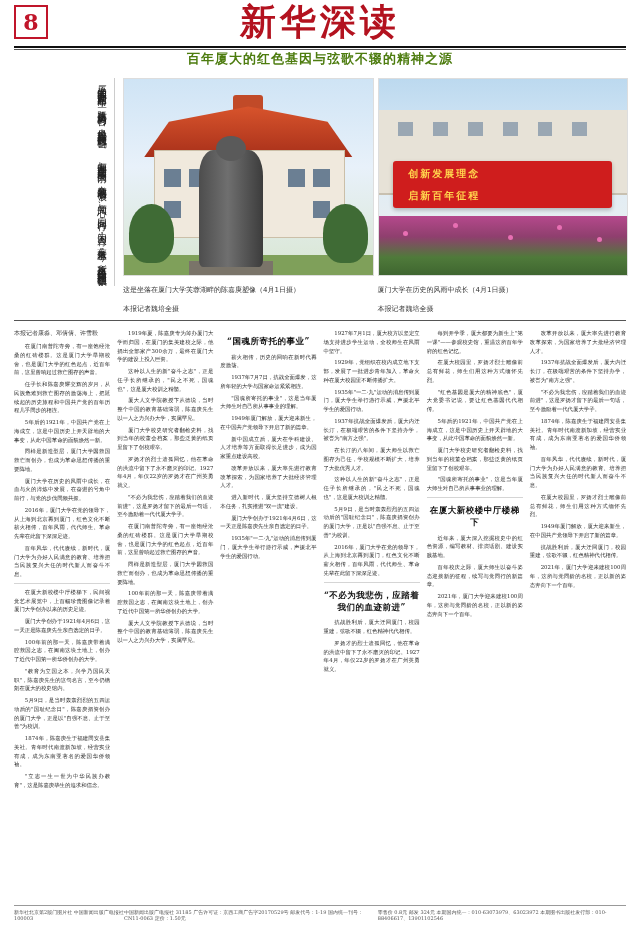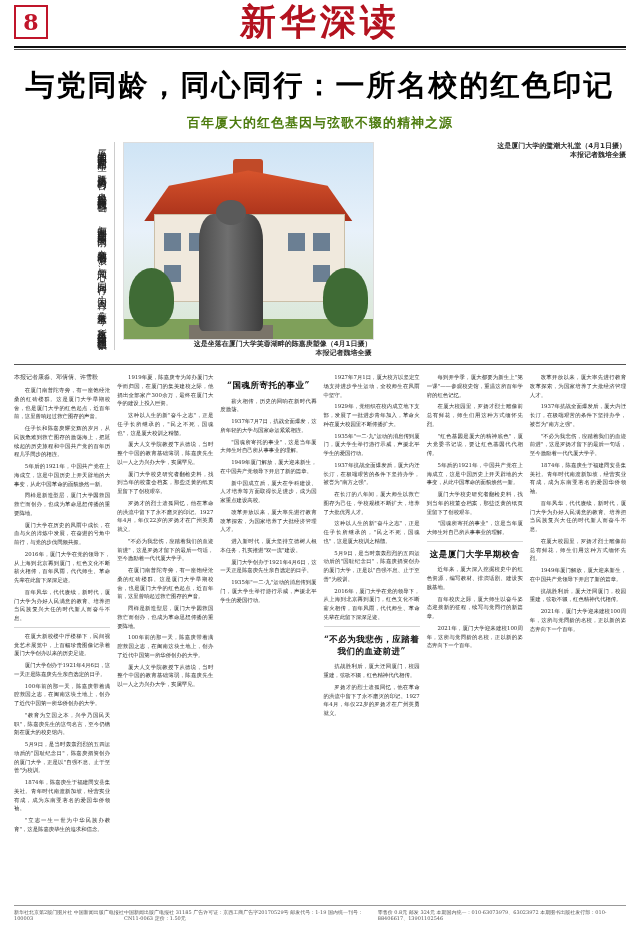--- a/index.html
+++ b/index.html
@@ -49,21 +49,21 @@
     writing-mode:vertical-rl;text-orientation:upright;
     height:208px;
     font-size:9.5px;line-height:1.75;letter-spacing:1px;color:#222;
     font-family:"DejaVu Serif","Liberation Serif",serif;
     border-right:1px solid #ccc;padding-right:4px;
     overflow:hidden;
   }
   .photos{flex:1;display:flex;gap:6px;}
   .photo-wrap{flex:1;display:flex;flex-direction:column;}
   .photo{position:relative;width:100%;height:196px;overflow:hidden;border:1px solid #ddd;}
-  .cap{font-size:7px;color:#333;text-align:right;margin-top:0;line-height:1.3;font-weight:bold;}
+  .cap{font-size:7px;color:#333;text-align:left;margin-top:10px;line-height:1.3;}
 
   
   .ph1{background:linear-gradient(#cfe4f5 0%, #e8f1fa 45%, #d9e6d2 100%);}
   .ph1 .roof{position:absolute;left:8%;top:14%;width:84%;height:26%;
     background:linear-gradient(#d8542c,#a8301a);
     clip-path:polygon(0% 100%,12% 30%,50% 0%,88% 30%,100% 100%);}
   .ph1 .bldg{position:absolute;left:12%;top:36%;width:76%;height:44%;background:#f0e9dd;
     border:1px solid #cbbfa8;}
   .ph1 .win{position:absolute;width:7%;height:9%;background:#6b7f93;}
   .ph1 .tower{position:absolute;left:44%;top:8%;width:12%;height:16%;background:#c14a28;border-radius:3px 3px 0 0;}
@@ -112,21 +112,20 @@
 
 <div class="page">
 
   <div class="masthead">
     <div class="pagenum">8</div>
     <div class="mast-title">新华深读</div>
   </div>
   <div class="rule"></div>
   <div class="rule thin"></div>
 
-  <div class="headline">与党同龄，同心同行：一所名校的红色印记</div>
   <div class="subhead">百年厦大的红色基因与弦歌不辍的精神之源</div>
 
   <div class="topblock">
     <div class="lead">厦门大学和中国共产党同年而生，这既是历史的巧合，也是校方图存的时代密碼。
 
 与中国共产党同龄的厦门大学，在党的感召引领下，与党同心、同向同行，为国育人，薪火传承至今，这所百年名校始终闪耀着红色印记。</div>
 
     <div class="photos">
 
       <div class="photo-wrap">
@@ -145,21 +144,39 @@
           <div class="tree" style="right:2%"></div>
           <div class="plinth"></div>
           <div class="statue-body"></div>
           <div class="statue-head"></div>
         </div>
         <div class="cap">这是坐落在厦门大学芙蓉湖畔的陈嘉庚塑像（4月1日摄）</div>
         <div class="cap">本报记者魏培全摄</div>
       </div>
 
       <div class="photo-wrap">
-        <div class="cap">这是厦门大学的鹭潮大礼堂（4月1日摄）</div>
+        <div class="photo ph2">
+          <div class="wall"></div>
+          <div class="wallwin" style="left:8%;top:22%"></div>
+          <div class="wallwin" style="left:22%;top:22%"></div>
+          <div class="wallwin" style="left:36%;top:22%"></div>
+          <div class="wallwin" style="left:50%;top:22%"></div>
+          <div class="wallwin" style="left:64%;top:22%"></div>
+          <div class="wallwin" style="left:78%;top:22%"></div>
+          <div class="banner"></div>
+          <div class="bl" style="left:12%;top:45%">创新发展理念</div>
+          <div class="bl" style="left:12%;top:56%">启新百年征程</div>
+          <div class="flowers"></div>
+          <div class="fdot" style="left:10%;bottom:20%"></div>
+          <div class="fdot" style="left:30%;bottom:24%"></div>
+          <div class="fdot" style="left:52%;bottom:18%"></div>
+          <div class="fdot" style="left:72%;bottom:23%"></div>
+          <div class="fdot" style="left:88%;bottom:17%"></div>
+        </div>
+        <div class="cap">厦门大学在历史的风雨中成长（4月1日摄）</div>
         <div class="cap">本报记者魏培全摄</div>
       </div>
 
     </div>
   </div>
 
   <div class="rule thin" style="margin-top:6px"></div>
 
   <div class="body">
 
@@ -224,21 +241,21 @@
     </div>
 
     <div class="col">
       <p>每到开学季，厦大都要为新生上"第一课"——参观校史馆，重温这所百年学府的红色记忆。</p>
       <p>在厦大校园里，罗扬才烈士雕像前总有鲜花，师生们用这种方式缅怀先烈。</p>
       <p>"红色基因是厦大的精神底色"，厦大党委书记说，要让红色基因代代相传。</p>
       <p>5年后的1921年，中国共产党在上海成立，这是中国历史上开天辟地的大事变，从此中国革命的面貌焕然一新。</p>
       <p>厦门大学校史研究者翻检史料，找到当年的校董会档案，那些泛黄的纸页里留下了创校艰辛。</p>
       <p>"国魂所寄托的事业"，这是当年厦大师生对自己所从事事业的理解。</p>
       <div class="colrule"></div>
-      <div class="secthead">这是厦门大学早期校舍</div>
+      <div class="secthead">在厦大新校楼中厅楼梯下</div>
       <p>近年来，厦大深入挖掘校史中的红色资源，编写教材、排演话剧、建设实践基地。</p>
       <p>百年校庆之际，厦大师生以奋斗姿态迎接新的征程，续写与党同行的新篇章。</p>
       <p>2021年，厦门大学迎来建校100周年，这所与党同龄的名校，正以新的姿态奔向下一个百年。</p>
     </div>
 
     <div class="col">
       <p>改革开放以来，厦大率先进行教育改革探索，为国家培养了大批经济管理人才。</p>
       <p>1937年抗战全面爆发后，厦大内迁长汀，在极端艰苦的条件下坚持办学，被誉为"南方之强"。</p>
       <p>"不必为我悲伤，应踏着我们的血迹前进"，这是罗扬才留下的最后一句话，至今激励着一代代厦大学子。</p>
       <p>1874年，陈嘉庚生于福建同安县集美社。青年时代南渡新加坡，经营实业有成，成为东南亚著名的爱国华侨领袖。</p>

